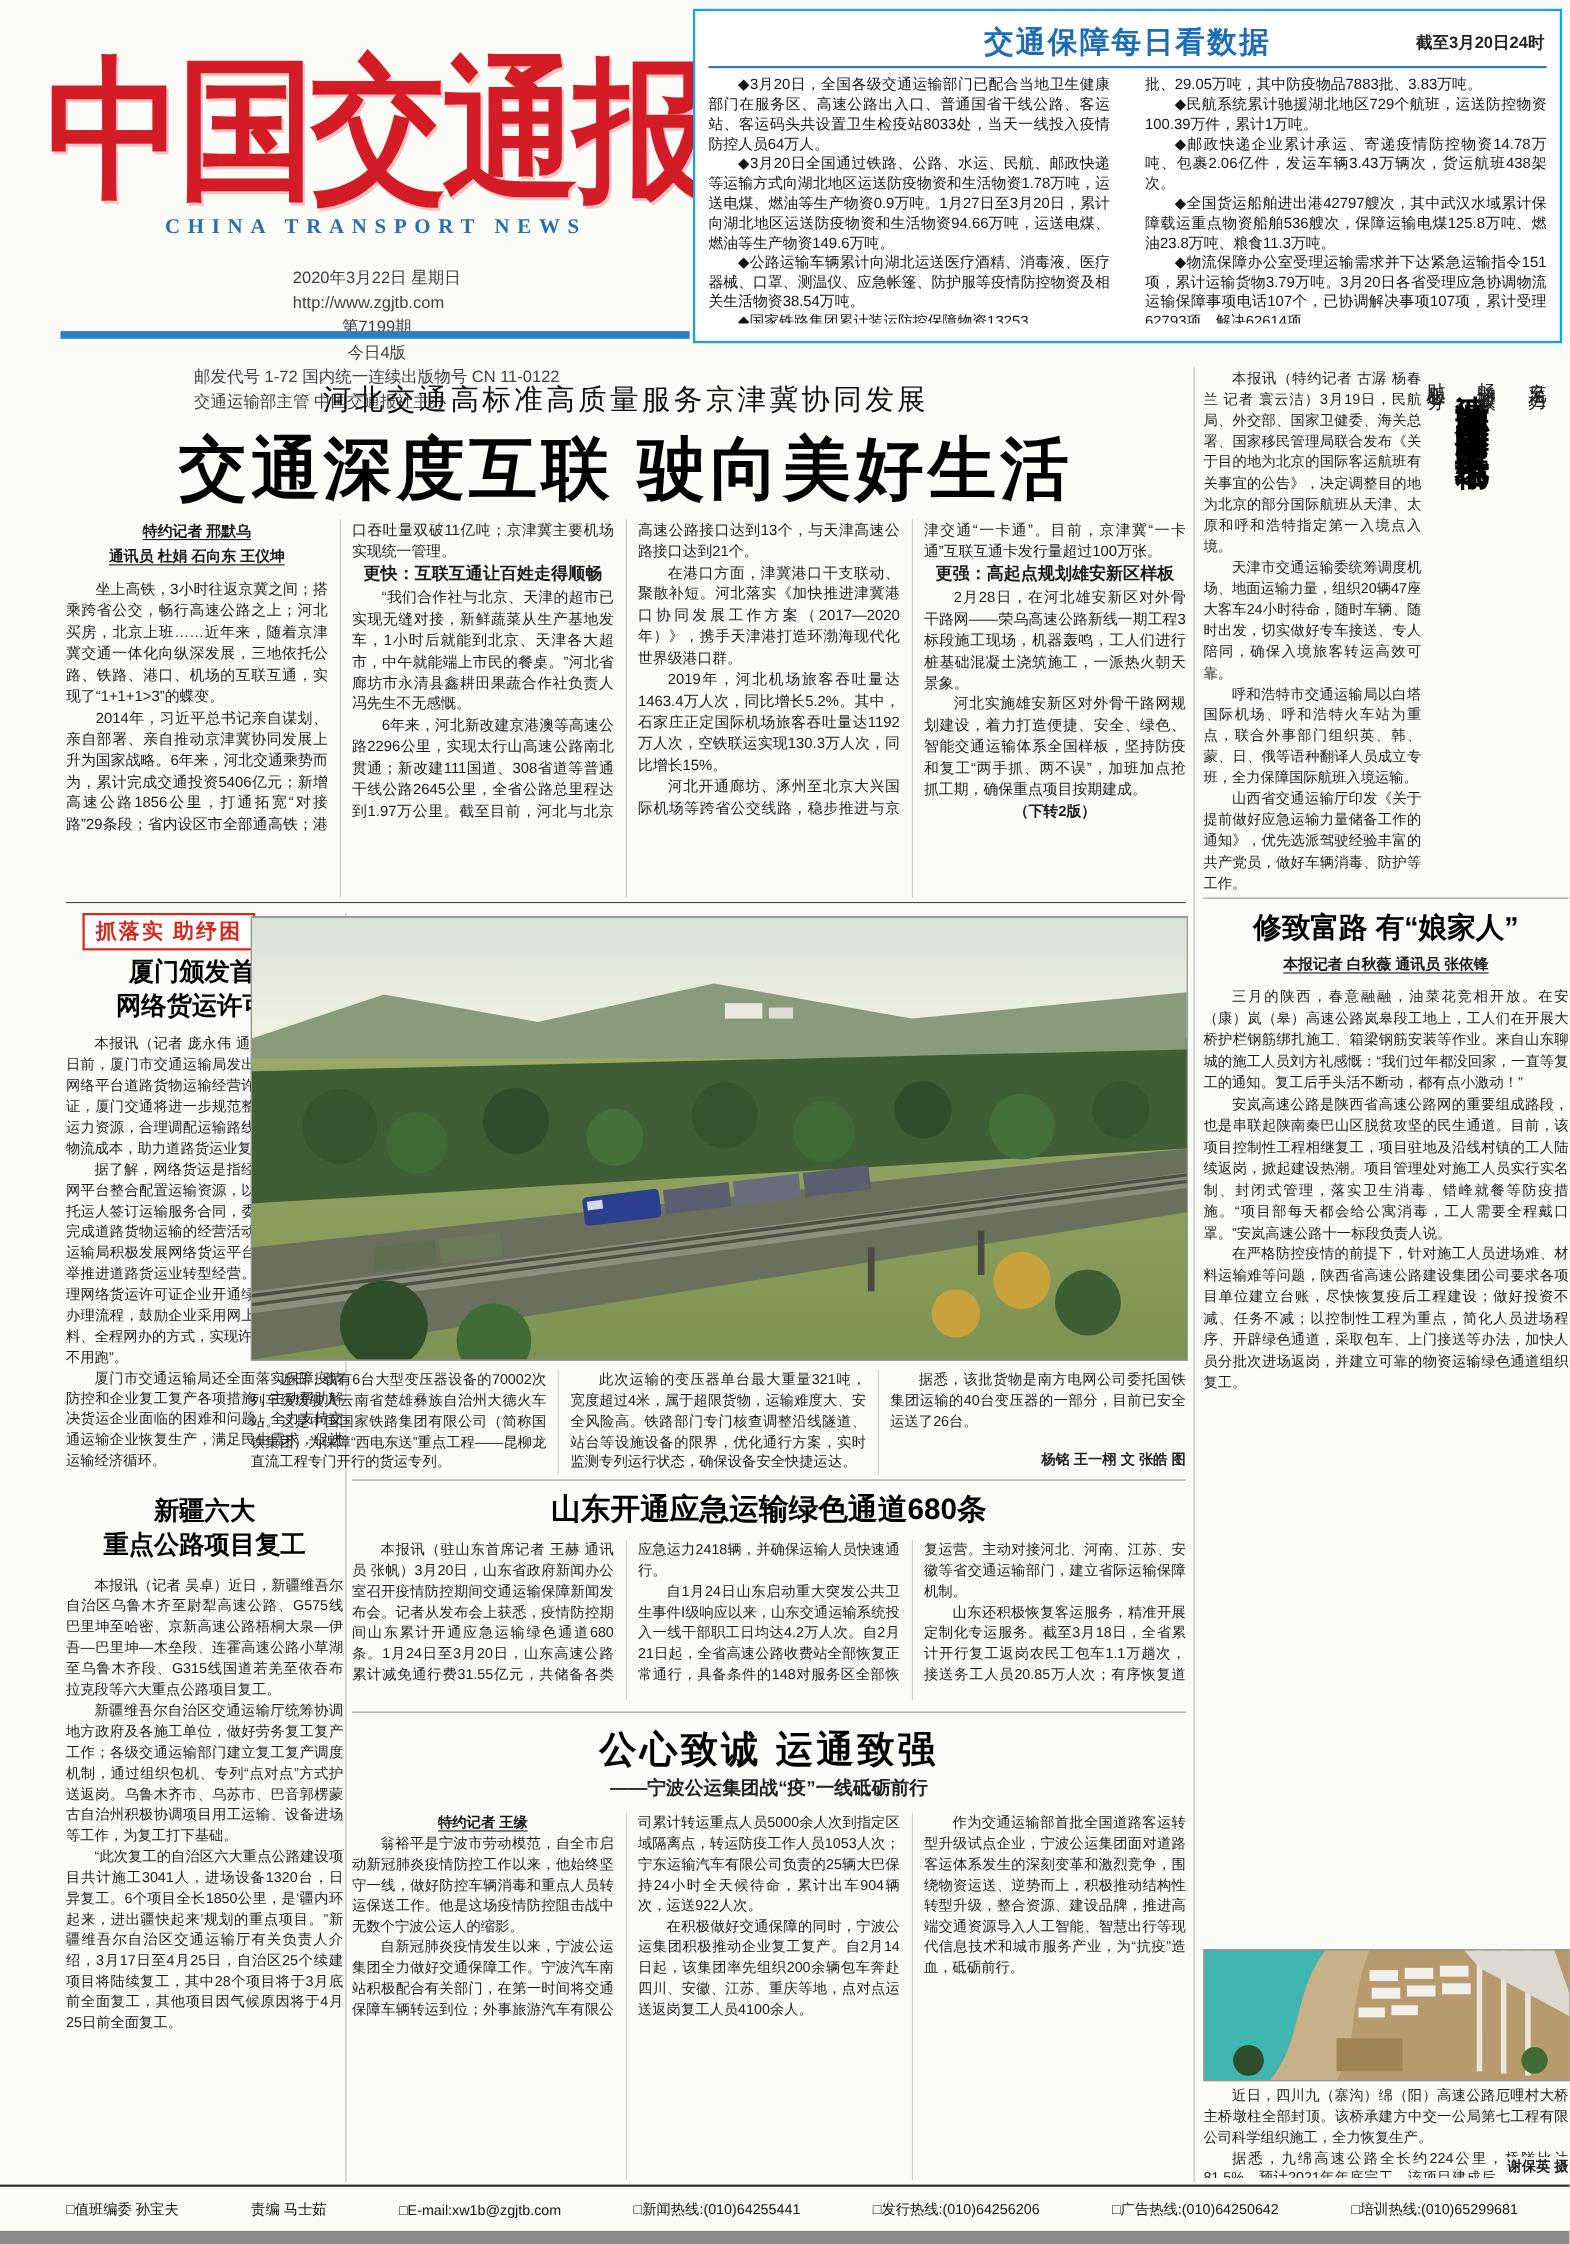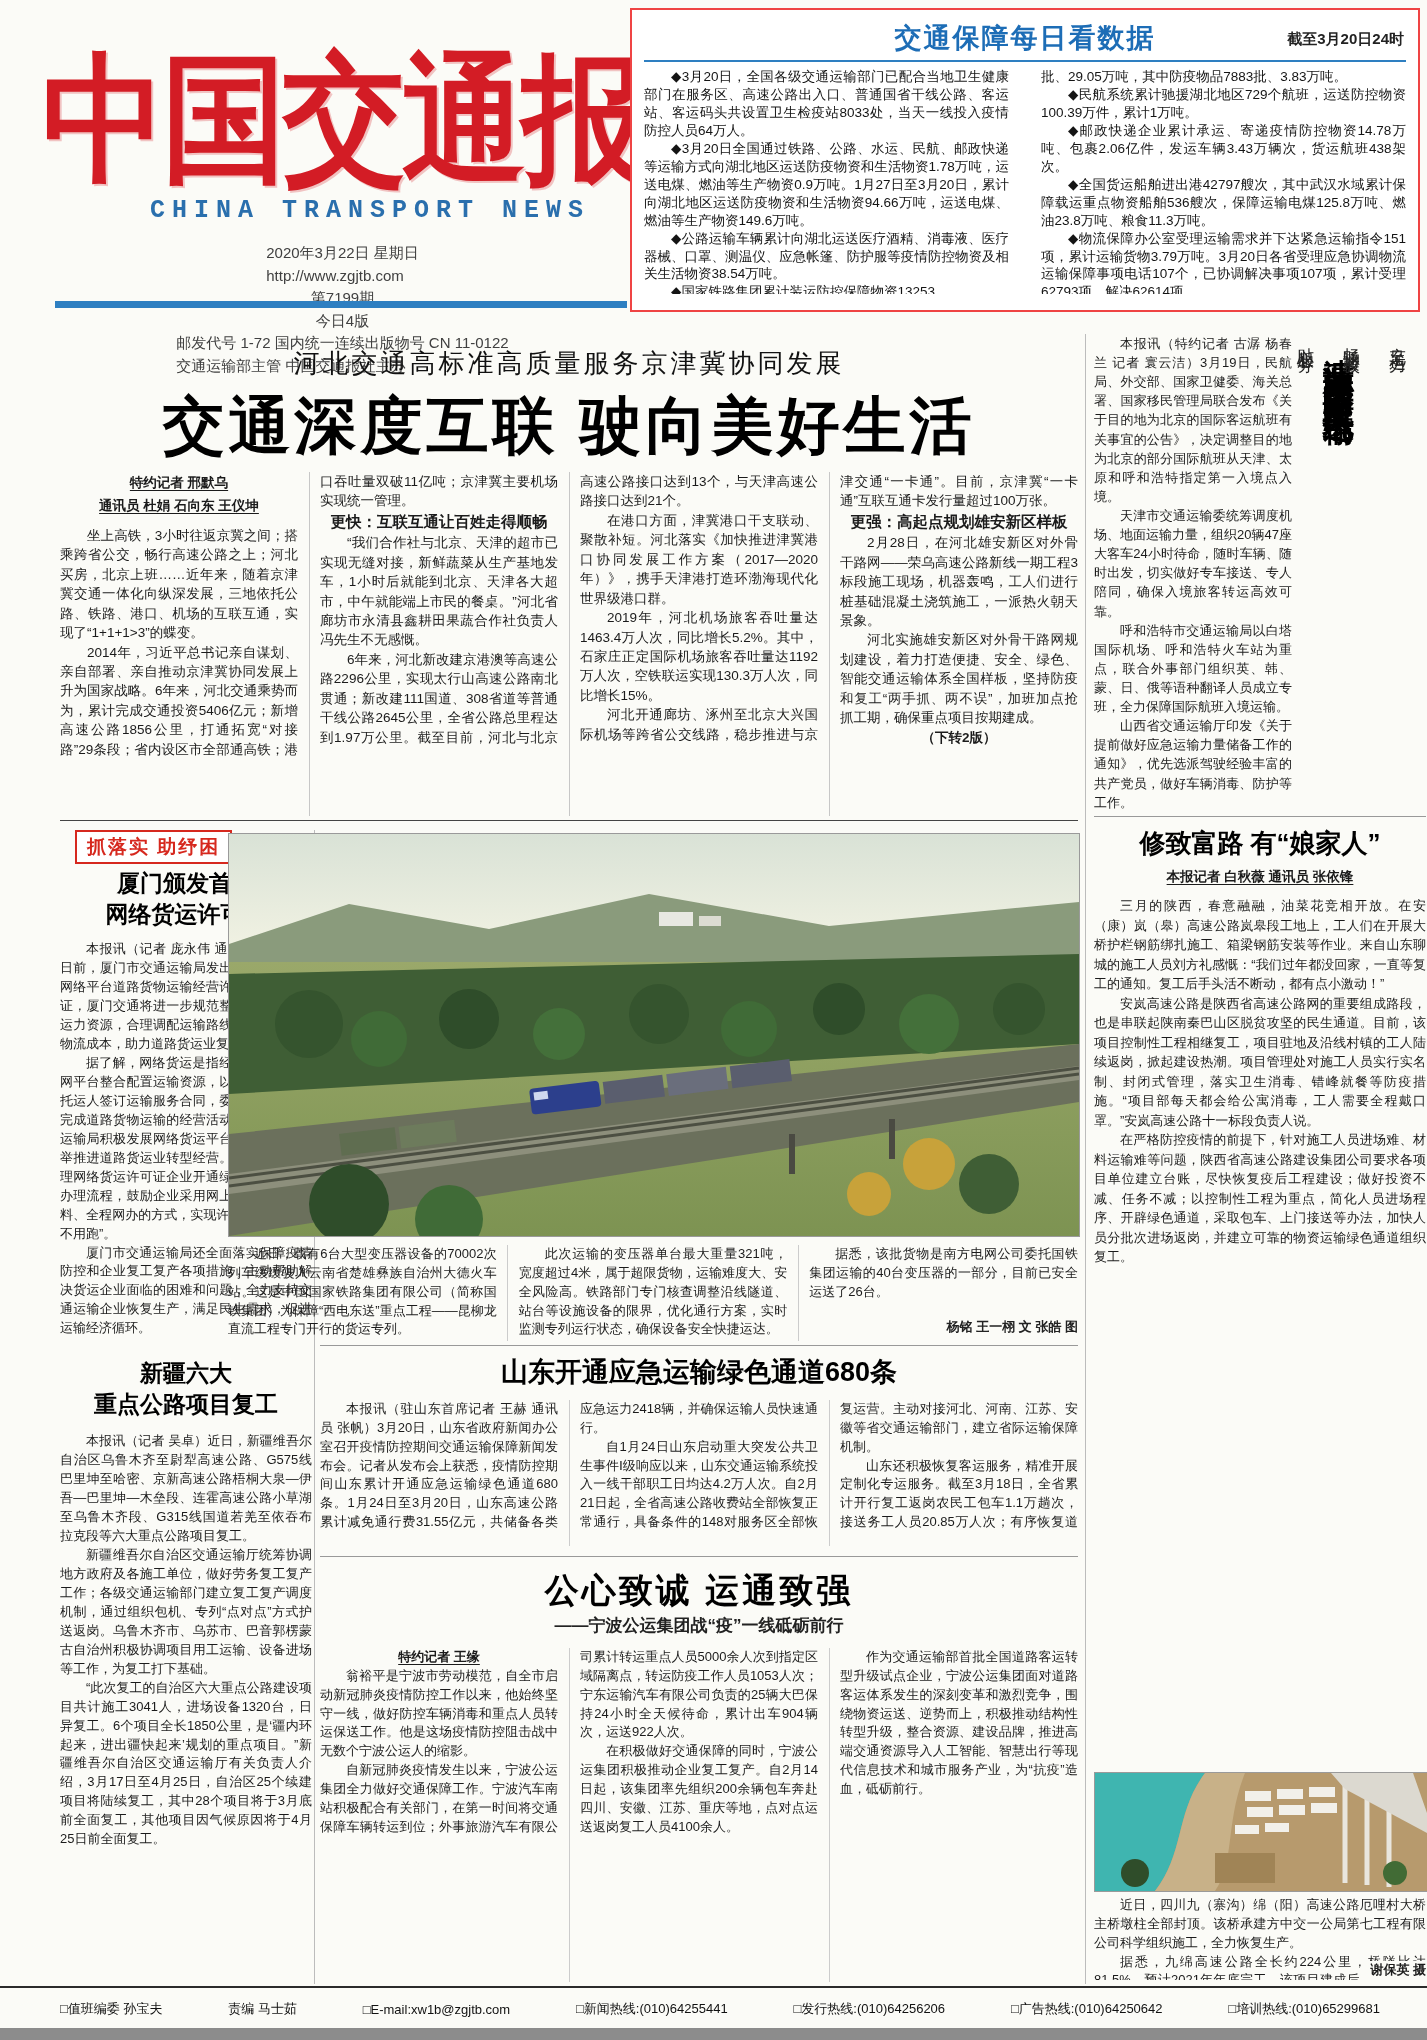--- a/index.html
+++ b/index.html
@@ -15,34 +15,34 @@
     left:42px;top:18px;width:585px;height:180px;
     font-family:"DejaVu Serif","Liberation Serif",serif;
     font-weight:900;font-size:124px;line-height:180px;
     color:#d31c25;letter-spacing:-4px;text-align:center;
     transform:scaleY(1.12);transform-origin:top;
     text-shadow:2px 2px 0 rgba(211,28,37,.25);
     white-space:nowrap;
   }
   .masthead-sub{
     left:150px;top:196px;width:420px;
-    color:#2a6fad;font-weight:bold;font-size:25px;letter-spacing:7px;
-    font-family:Liberation Mono, monospace;white-space:nowrap;
+    color:#2a6fad;font-weight:bold;font-size:19px;letter-spacing:7px;
+    font-family:Liberation Serif, serif;white-space:nowrap;
   }
   .dateline{
     left:55px;top:242px;width:575px;height:52px;
     display:flex;align-items:center;font-size:15px;color:#404040;flex-direction:column;
   }
   .dateline .cell{padding:0 12px;line-height:1.5;white-space:nowrap;}
   .dateline .sep{width:1px;height:40px;background:#8a8a8a;}
   .blue-rule{left:55px;top:301px;width:572px;height:7px;background:#2e7fc1;}
   
   .databox{
     left:630px;top:8px;width:790px;height:304px;
-    border:2px solid #ef4444;background:#fff;
+    border:2px solid #0ea5e9;background:#fff;
     padding:8px 12px;box-sizing:border-box;
   }
   .databox-titlerow{position:relative;height:40px;}
   .databox-title{
     text-align:center;font-size:27px;font-weight:bold;color:#1d6db6;
     letter-spacing:2px;line-height:40px;
   }
   .databox-asof{position:absolute;right:2px;top:12px;font-size:15px;font-weight:bold;color:#222;}
   .databox-hr{height:2px;background:#2e7fc1;margin:2px 0 6px 0;}
   .databox-cols{display:flex;gap:32px;height:226px;overflow:hidden;}

